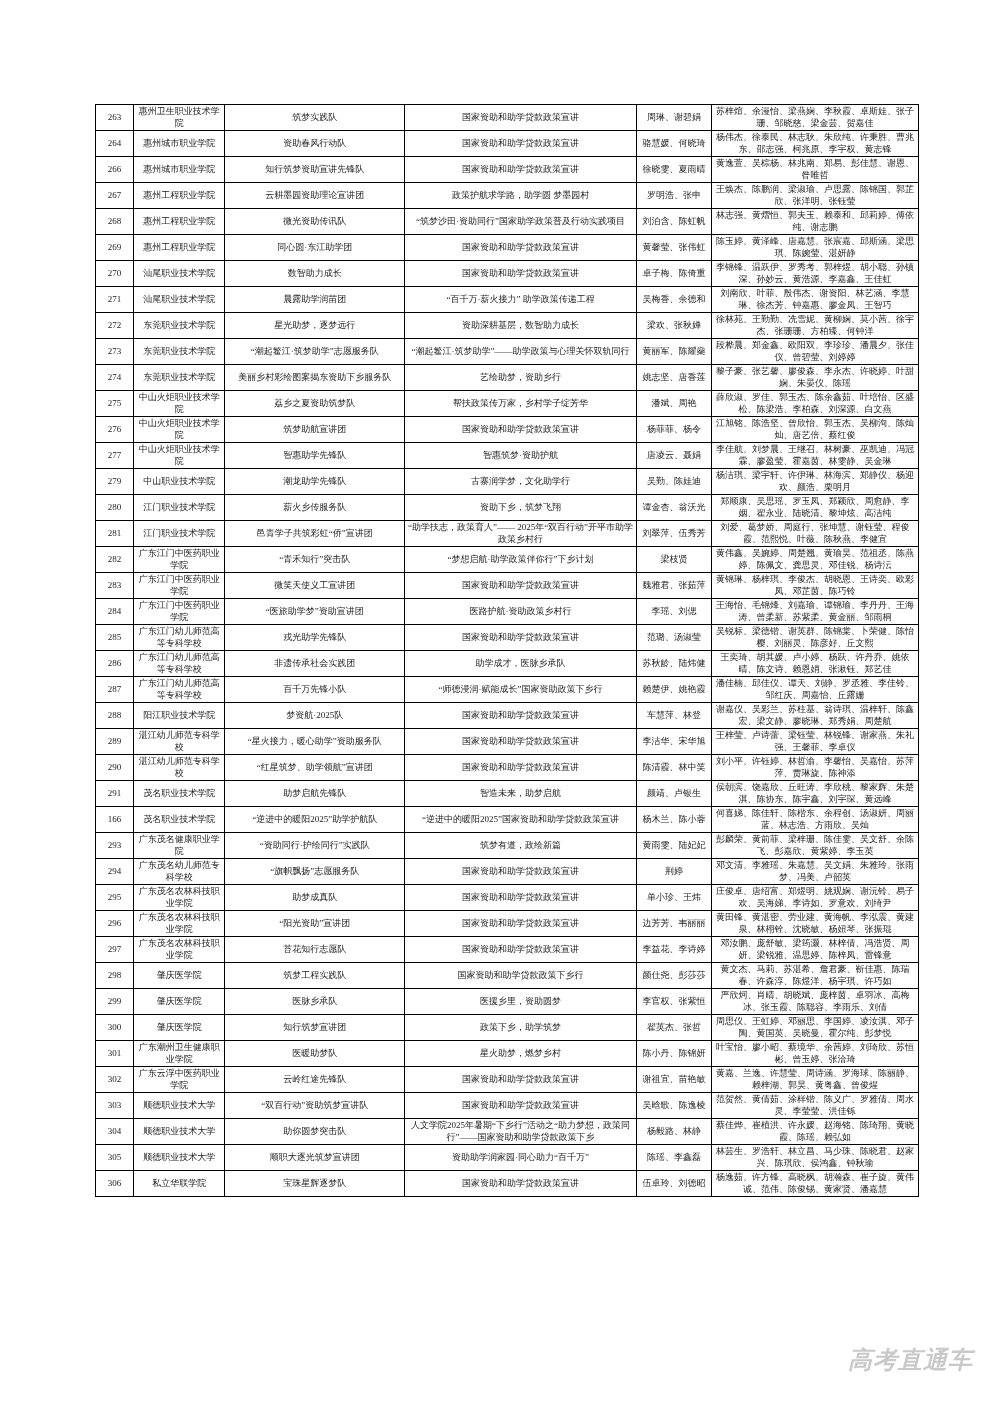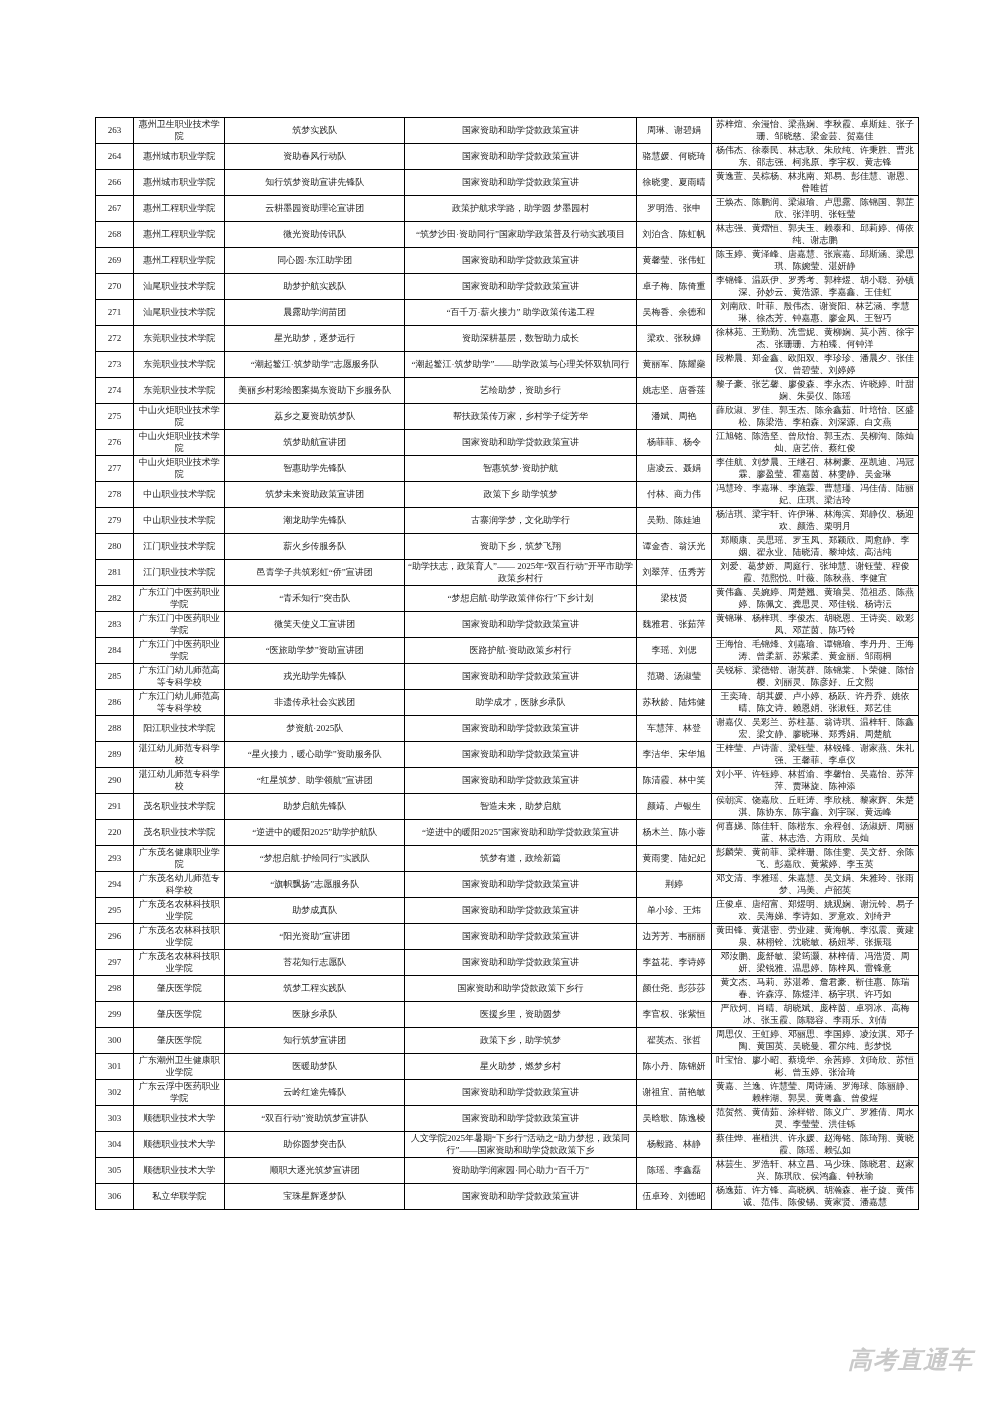--- a/index.html
+++ b/index.html
@@ -5,21 +5,21 @@
   html,body{margin:0;padding:0;background:#ffffff;}
   .page{
     position:relative;
     width:991px;height:1403px;
     background:#ffffff;
     font-family:"Liberation Serif","DejaVu Serif",serif;
     color:#1b1b1b;
     overflow:hidden;
   }
   table.roster{
-    position:absolute;left:95px;top:117px;
+    position:absolute;left:95px;top:104px;
     width:824px;
     border-collapse:collapse;
     table-layout:fixed;
     padding-left:44px;
   }
   table.roster td{
     border:1px solid #000;
     font-size:9px;
     line-height:11.5px;
     text-align:center;
@@ -96,21 +96,21 @@
     <td class="c-no">269</td>
     <td class="c-school">惠州工程职业学院</td>
     <td class="c-team">同心圆·东江助学团</td>
     <td class="c-theme">国家资助和助学贷款政策宣讲</td>
     <td class="c-adv">黄馨莹、张伟虹</td>
     <td class="c-mem">陈玉婷、黄泽峰、唐嘉慧、张宸嘉、邱斯涵、梁思琪、陈婉莹、湛妍静</td>
   </tr>
         <tr>
     <td class="c-no">270</td>
     <td class="c-school">汕尾职业技术学院</td>
-    <td class="c-team">助梦护航实践队</td>
+    <td class="c-team">数智助力成长</td>
     <td class="c-theme">国家资助和助学贷款政策宣讲</td>
     <td class="c-adv">卓子梅、陈倚重</td>
     <td class="c-mem">李锦锋、温跃伊、罗秀考、郭梓煜、胡小聪、孙镇深、孙妙云、黄浩源、李嘉鑫、王佳虹</td>
   </tr>
         <tr>
     <td class="c-no">271</td>
     <td class="c-school">汕尾职业技术学院</td>
     <td class="c-team">晨露助学润苗团</td>
     <td class="c-theme">“百千万·薪火接力” 助学政策传递工程</td>
     <td class="c-adv">吴梅香、余德和</td>
@@ -158,28 +158,20 @@
   </tr>
         <tr>
     <td class="c-no">277</td>
     <td class="c-school">中山火炬职业技术学院</td>
     <td class="c-team">智惠助学先锋队</td>
     <td class="c-theme">智惠筑梦·资助护航</td>
     <td class="c-adv">唐凌云、聂娟</td>
     <td class="c-mem">李佳航、刘梦晨、王继召、林树豪、巫凯迪、冯冠霖、廖盈莹、霍嘉茵、林雯静、吴金琳</td>
   </tr>
         <tr>
-    <td class="c-no">278</td>
-    <td class="c-school">中山职业技术学院</td>
-    <td class="c-team">筑梦未来资助政策宣讲团</td>
-    <td class="c-theme">政策下乡 助学筑梦</td>
-    <td class="c-adv">付林、商力伟</td>
-    <td class="c-mem">冯慧玲、李嘉琳、李施霖、曹慧瑾、冯佳倩、陆丽妃、庄琪、梁洁玲</td>
-  </tr>
-        <tr>
     <td class="c-no">279</td>
     <td class="c-school">中山职业技术学院</td>
     <td class="c-team">潮龙助学先锋队</td>
     <td class="c-theme">古寨润学梦，文化助学行</td>
     <td class="c-adv">吴勤、陈娃迪</td>
     <td class="c-mem">杨洁琪、梁宇轩、许伊琳、林海滨、郑静仪、杨迎欢、颜浩、栗明月</td>
   </tr>
         <tr>
     <td class="c-no">280</td>
     <td class="c-school">江门职业技术学院</td>
@@ -230,20 +222,28 @@
   </tr>
         <tr>
     <td class="c-no">286</td>
     <td class="c-school">广东江门幼儿师范高等专科学校</td>
     <td class="c-team">非遗传承社会实践团</td>
     <td class="c-theme">助学成才，医脉乡承队</td>
     <td class="c-adv">苏秋龄、陆炜健</td>
     <td class="c-mem">王奕琦、胡其媛、卢小婷、杨跃、许丹乔、姚依晴、陈文诗、赖恩娋、张湫钰、郑艺佳</td>
   </tr>
         <tr>
+    <td class="c-no">287</td>
+    <td class="c-school">广东江门幼儿师范高等专科学校</td>
+    <td class="c-team">百千万先锋小队</td>
+    <td class="c-theme">“师德浸润·赋能成长”国家资助政策下乡行</td>
+    <td class="c-adv">赖楚伊、姚艳霞</td>
+    <td class="c-mem">潘佳楠、邱佳仪、谭天、刘静、罗丞雅、李佳铃、邹红庆、周嘉怡、丘露姗</td>
+  </tr>
+        <tr>
     <td class="c-no">288</td>
     <td class="c-school">阳江职业技术学院</td>
     <td class="c-team">梦资航·2025队</td>
     <td class="c-theme">国家资助和助学贷款政策宣讲</td>
     <td class="c-adv">车慧萍、林登</td>
     <td class="c-mem">谢嘉仪、吴彩兰、苏柱基、翁诗琪、温梓轩、陈鑫宏、梁文静、廖晓琳、郑秀娟、周楚航</td>
   </tr>
         <tr>
     <td class="c-no">289</td>
     <td class="c-school">湛江幼儿师范专科学校</td>
@@ -262,31 +262,31 @@
   </tr>
         <tr>
     <td class="c-no">291</td>
     <td class="c-school">茂名职业技术学院</td>
     <td class="c-team">助梦启航先锋队</td>
     <td class="c-theme">智造未来，助梦启航</td>
     <td class="c-adv">颜靖、卢银生</td>
     <td class="c-mem">侯朝滨、饶嘉欣、丘旺涛、李欣桃、黎家辉、朱楚淇、陈协东、陈宇鑫、刘宇琛、黄远峰</td>
   </tr>
         <tr>
-    <td class="c-no">220</td>
+    <td class="c-no">166</td>
     <td class="c-school">茂名职业技术学院</td>
     <td class="c-team">“逆进中的暖阳2025”助学护航队</td>
     <td class="c-theme">“逆进中的暖阳2025”国家资助和助学贷款政策宣讲</td>
     <td class="c-adv">杨木兰、陈小蓉</td>
     <td class="c-mem">何喜娣、陈佳轩、陈楷东、余程创、汤淑妍、周丽蓝、林志浩、方雨欣、吴灿</td>
   </tr>
         <tr>
     <td class="c-no">293</td>
     <td class="c-school">广东茂名健康职业学院</td>
-    <td class="c-team">“梦想启航·护绘同行”实践队</td>
+    <td class="c-team">“资助同行·护绘同行”实践队</td>
     <td class="c-theme">筑梦有道，政绘新篇</td>
     <td class="c-adv">黄雨雯、陆妃妃</td>
     <td class="c-mem">彭麟荣、黄前菲、梁梓珊、陈佳雯、吴文舒、余陈飞、彭嘉欣、黄紫婷、李玉英</td>
   </tr>
         <tr>
     <td class="c-no">294</td>
     <td class="c-school">广东茂名幼儿师范专科学校</td>
     <td class="c-team">“旗帜飘扬”志愿服务队</td>
     <td class="c-theme">国家资助和助学贷款政策宣讲</td>
     <td class="c-adv">荆婷</td>

